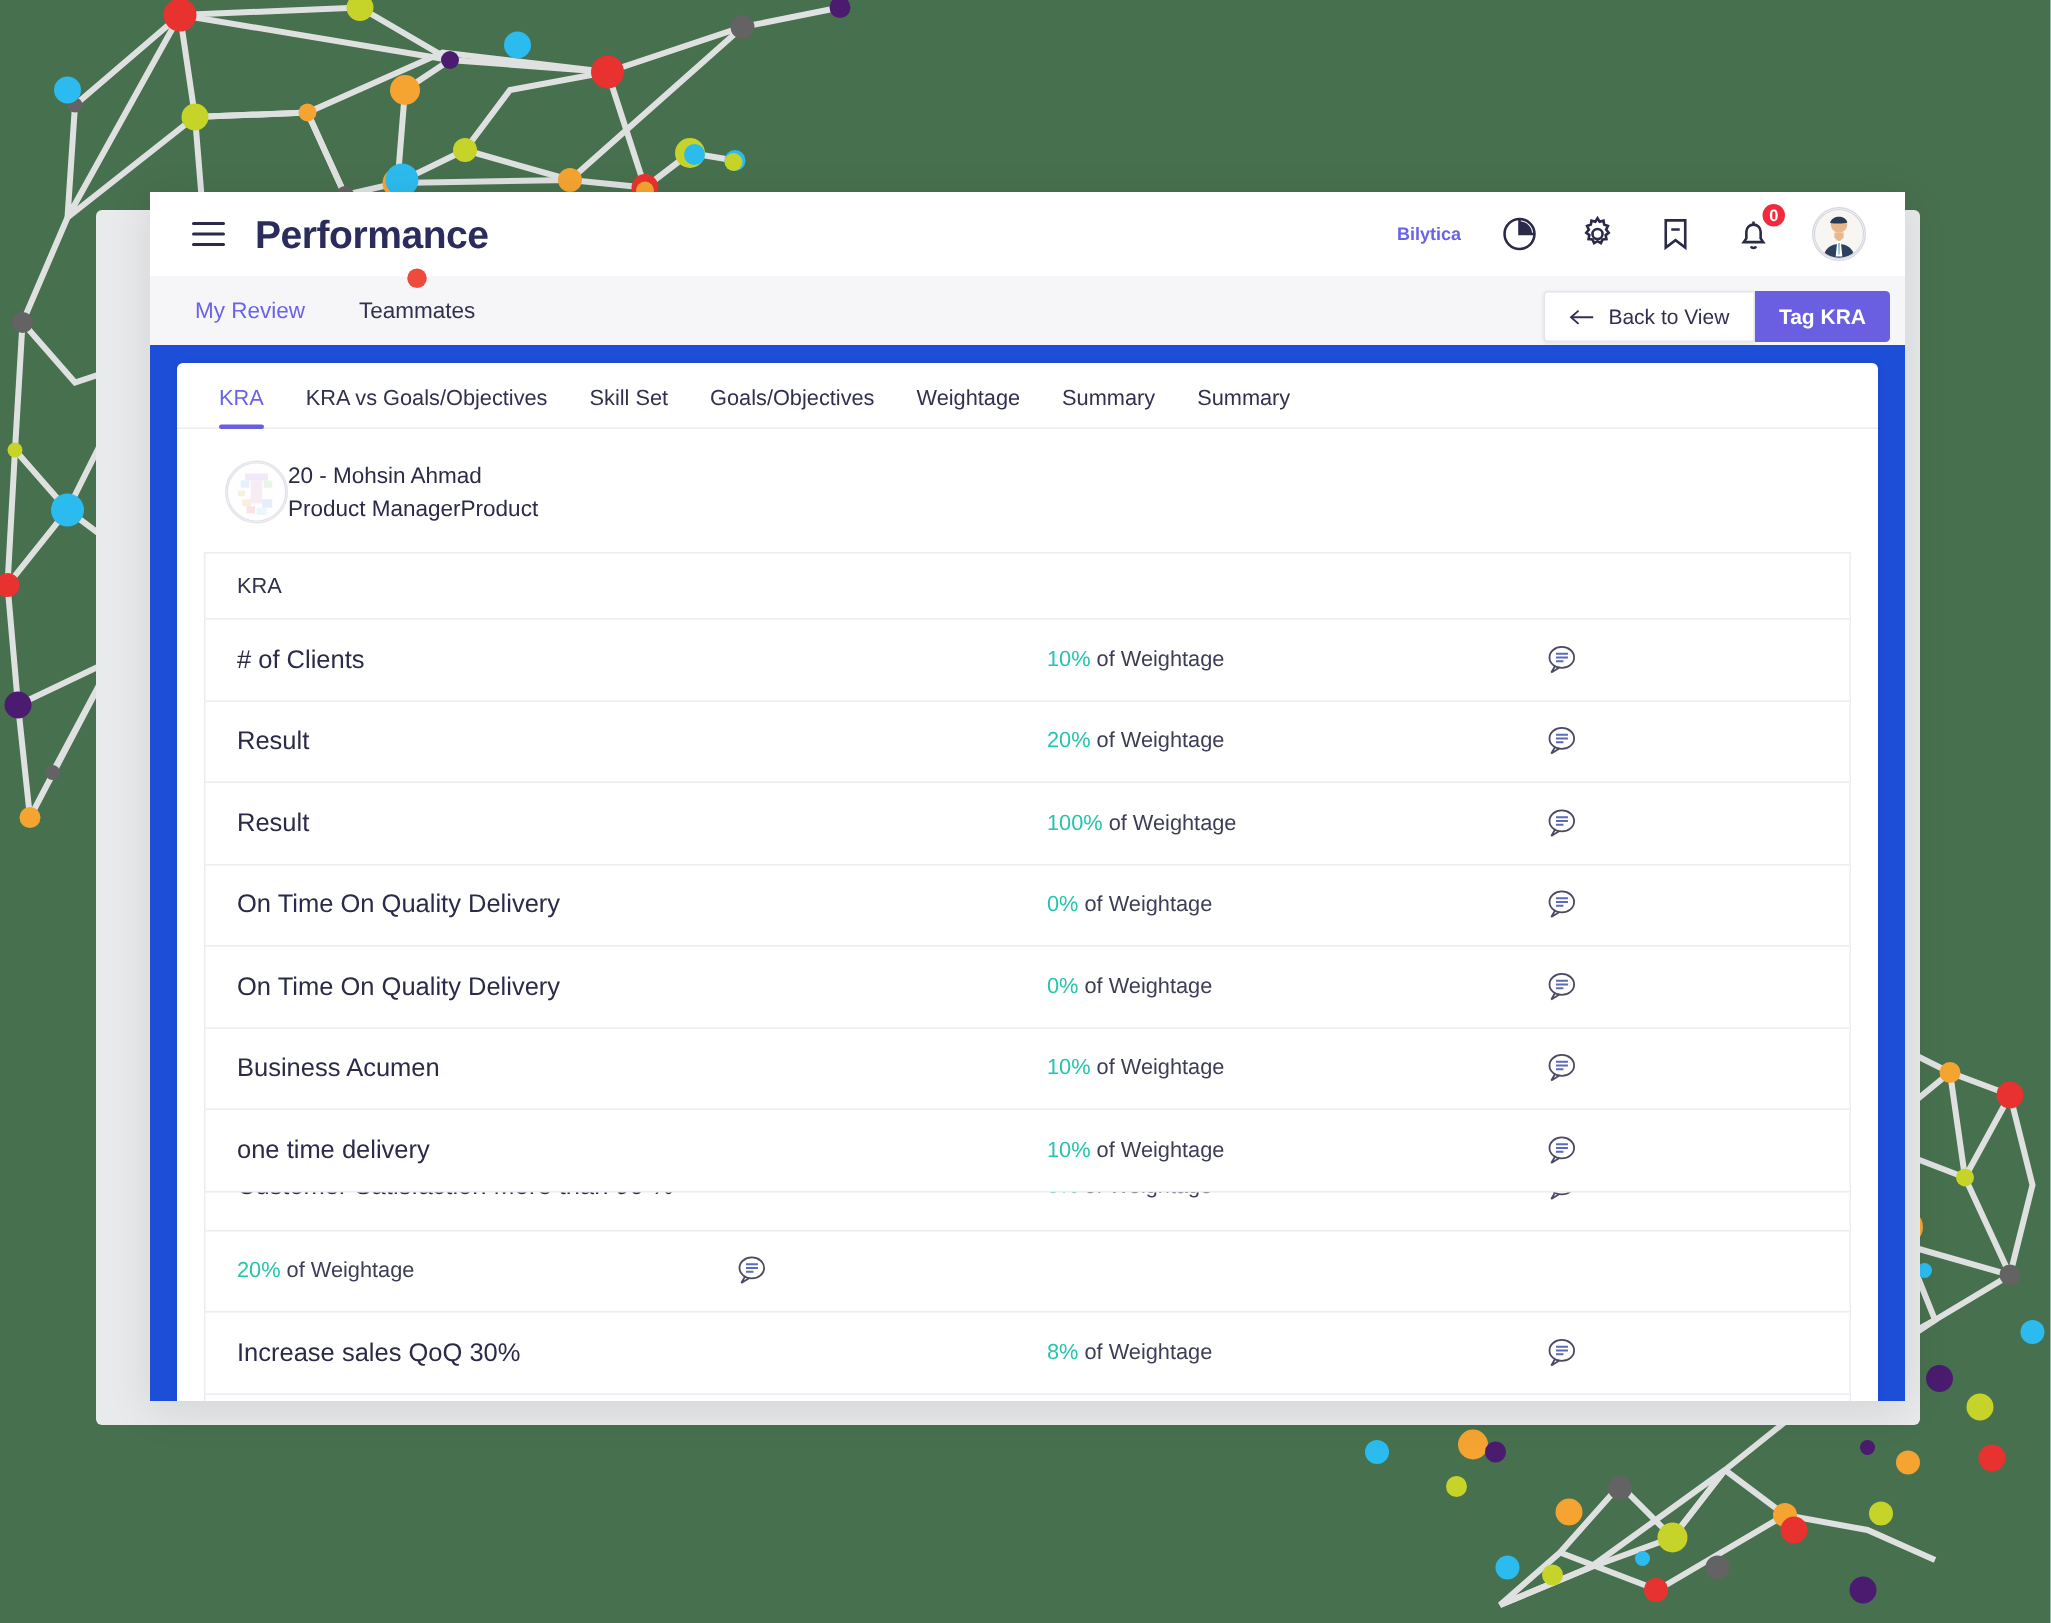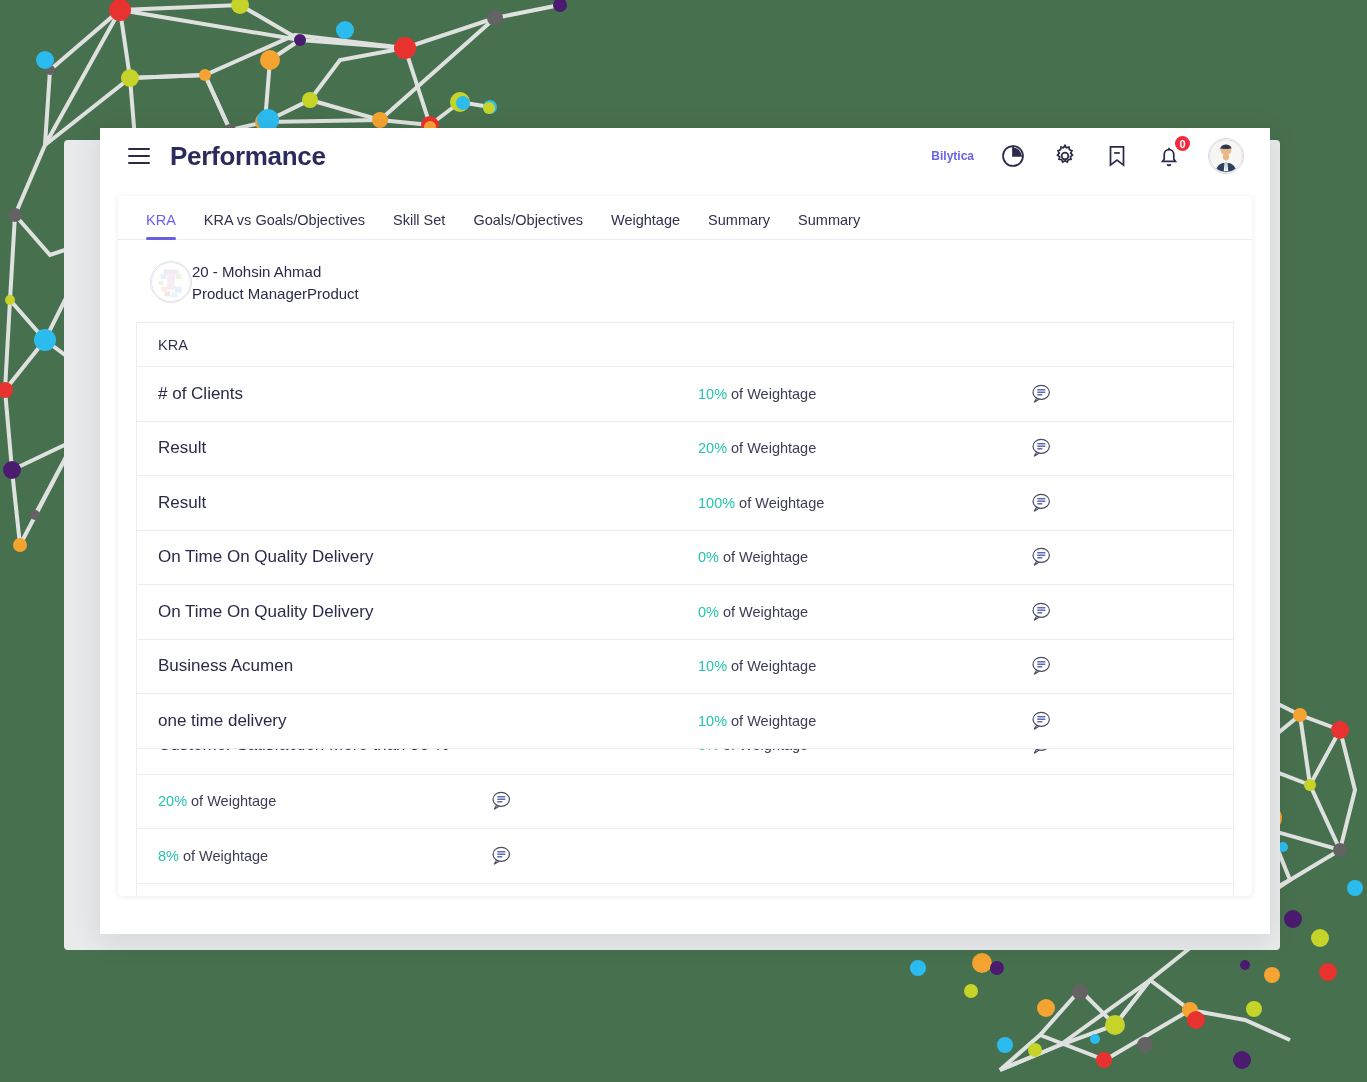--- a/index.html
+++ b/index.html
@@ -13,21 +13,21 @@
   
   #bg-network { position: absolute; inset: 0; width: 1367px; height: 1082px; z-index: 0; }
 
   
   .window-shadow{
     position:absolute; left:64px; top:140px; width:1216px; height:810px;
     background:#e9eaec; border-radius:4px; z-index:1;
   }
   .window{
     position:absolute; left:100px; top:128px; width:1170px; height:806px;
-    background:#ffffff; z-index:2; overflow:hidden;
+    background:#1d4ed8; z-index:2; overflow:hidden;
     box-shadow:0 6px 28px rgba(0,0,0,.10);
   }
 
   
   .topbar{
     height:56px; background:#fff; display:flex; align-items:center;
     padding:0 26px 0 28px;
   }
   .hamburger{ width:22px; display:flex; flex-direction:column; gap:5px; cursor:pointer; }
   .hamburger i{ display:block; height:2px; background:#2b2b49; border-radius:2px;}
@@ -280,20 +280,40 @@
           <path d="M13 11.3c1-3.4 4-4.8 7-4.8s5.6 1.4 6.6 4.4c-1.7.6-4 .9-6.6.9-2.6 0-5-.3-7-.5z" fill="#2b3a52"></path>
           <path d="M7.5 40c.6-8 5.5-12.1 12.5-12.1S31.9 32 32.5 40z" fill="#2e415c"></path>
           <path d="M16.4 18.8h7.2v4.2l-3.6 3.1-3.6-3.1z" fill="#e8b88a"></path>
           <path d="M18.6 25.6h2.8l1.2 12h-5.2z" fill="#fff"></path>
           <path d="M19.3 27.1h1.4l-.2 9h-1z" fill="#7fb4d8"></path>
         </g>
       </svg>
     </div>
   </div>
 
+  <div class="subnav">
+    <div class="subnav-item active">
+      <span>My Review</span>
+    </div>
+    <div class="subnav-item">
+      <span class="dot-top"></span>
+      <span>Teammates</span>
+    </div>
+
+    <div class="subnav-actions">
+      <button class="btn-back">
+        <svg width="17" height="13" viewBox="0 0 20 14" fill="none" stroke="#31314f" stroke-width="1.5">
+          <path d="M19 7H2"></path>
+            <path d="M7.5 1.8 1.6 7l5.9 5.2"></path>
+        </svg>
+        <span>Back to View</span>
+      </button>
+      <button class="btn-tag">Tag KRA</button>
+    </div>
+  </div>
 
   <div class="card">
 
     <div class="tabs">
       <div class="tab active"><span>KRA</span></div>
       <div class="tab"><span>KRA vs Goals/Objectives</span></div>
       <div class="tab"><span>Skill Set</span></div>
       <div class="tab"><span>Goals/Objectives</span></div>
       <div class="tab"><span>Weightage</span></div>
       <div class="tab"><span>Summary</span></div>
@@ -406,20 +426,21 @@
           </div>
           <div class="t-row">
             <div class="t-weight"><b>20%</b> of Weightage</div>
             <svg class="t-icon" viewBox="0 0 26 26" fill="none" stroke="#4a4a63" stroke-width="1.2">
               <ellipse cx="13.2" cy="11.3" rx="8.2" ry="7"></ellipse>
               <path d="M8.6 17.2 L6.2 21.3 L11.4 18.1"></path>
               <path d="M9.3 8.8h8M9.3 11.3h8M9.3 13.8h5" stroke="#5b6bb5" stroke-width="1.4"></path>
             </svg>
           </div>
           <div class="t-row">
+            <div class="t-kra">Increase sales QoQ 30%</div>
             <div class="t-weight"><b>8%</b> of Weightage</div>
             <svg class="t-icon" viewBox="0 0 26 26" fill="none" stroke="#4a4a63" stroke-width="1.2">
               <ellipse cx="13.2" cy="11.3" rx="8.2" ry="7"></ellipse>
               <path d="M8.6 17.2 L6.2 21.3 L11.4 18.1"></path>
               <path d="M9.3 8.8h8M9.3 11.3h8M9.3 13.8h5" stroke="#5b6bb5" stroke-width="1.4"></path>
             </svg>
           </div>
         </div>
     </div>
   </div>

